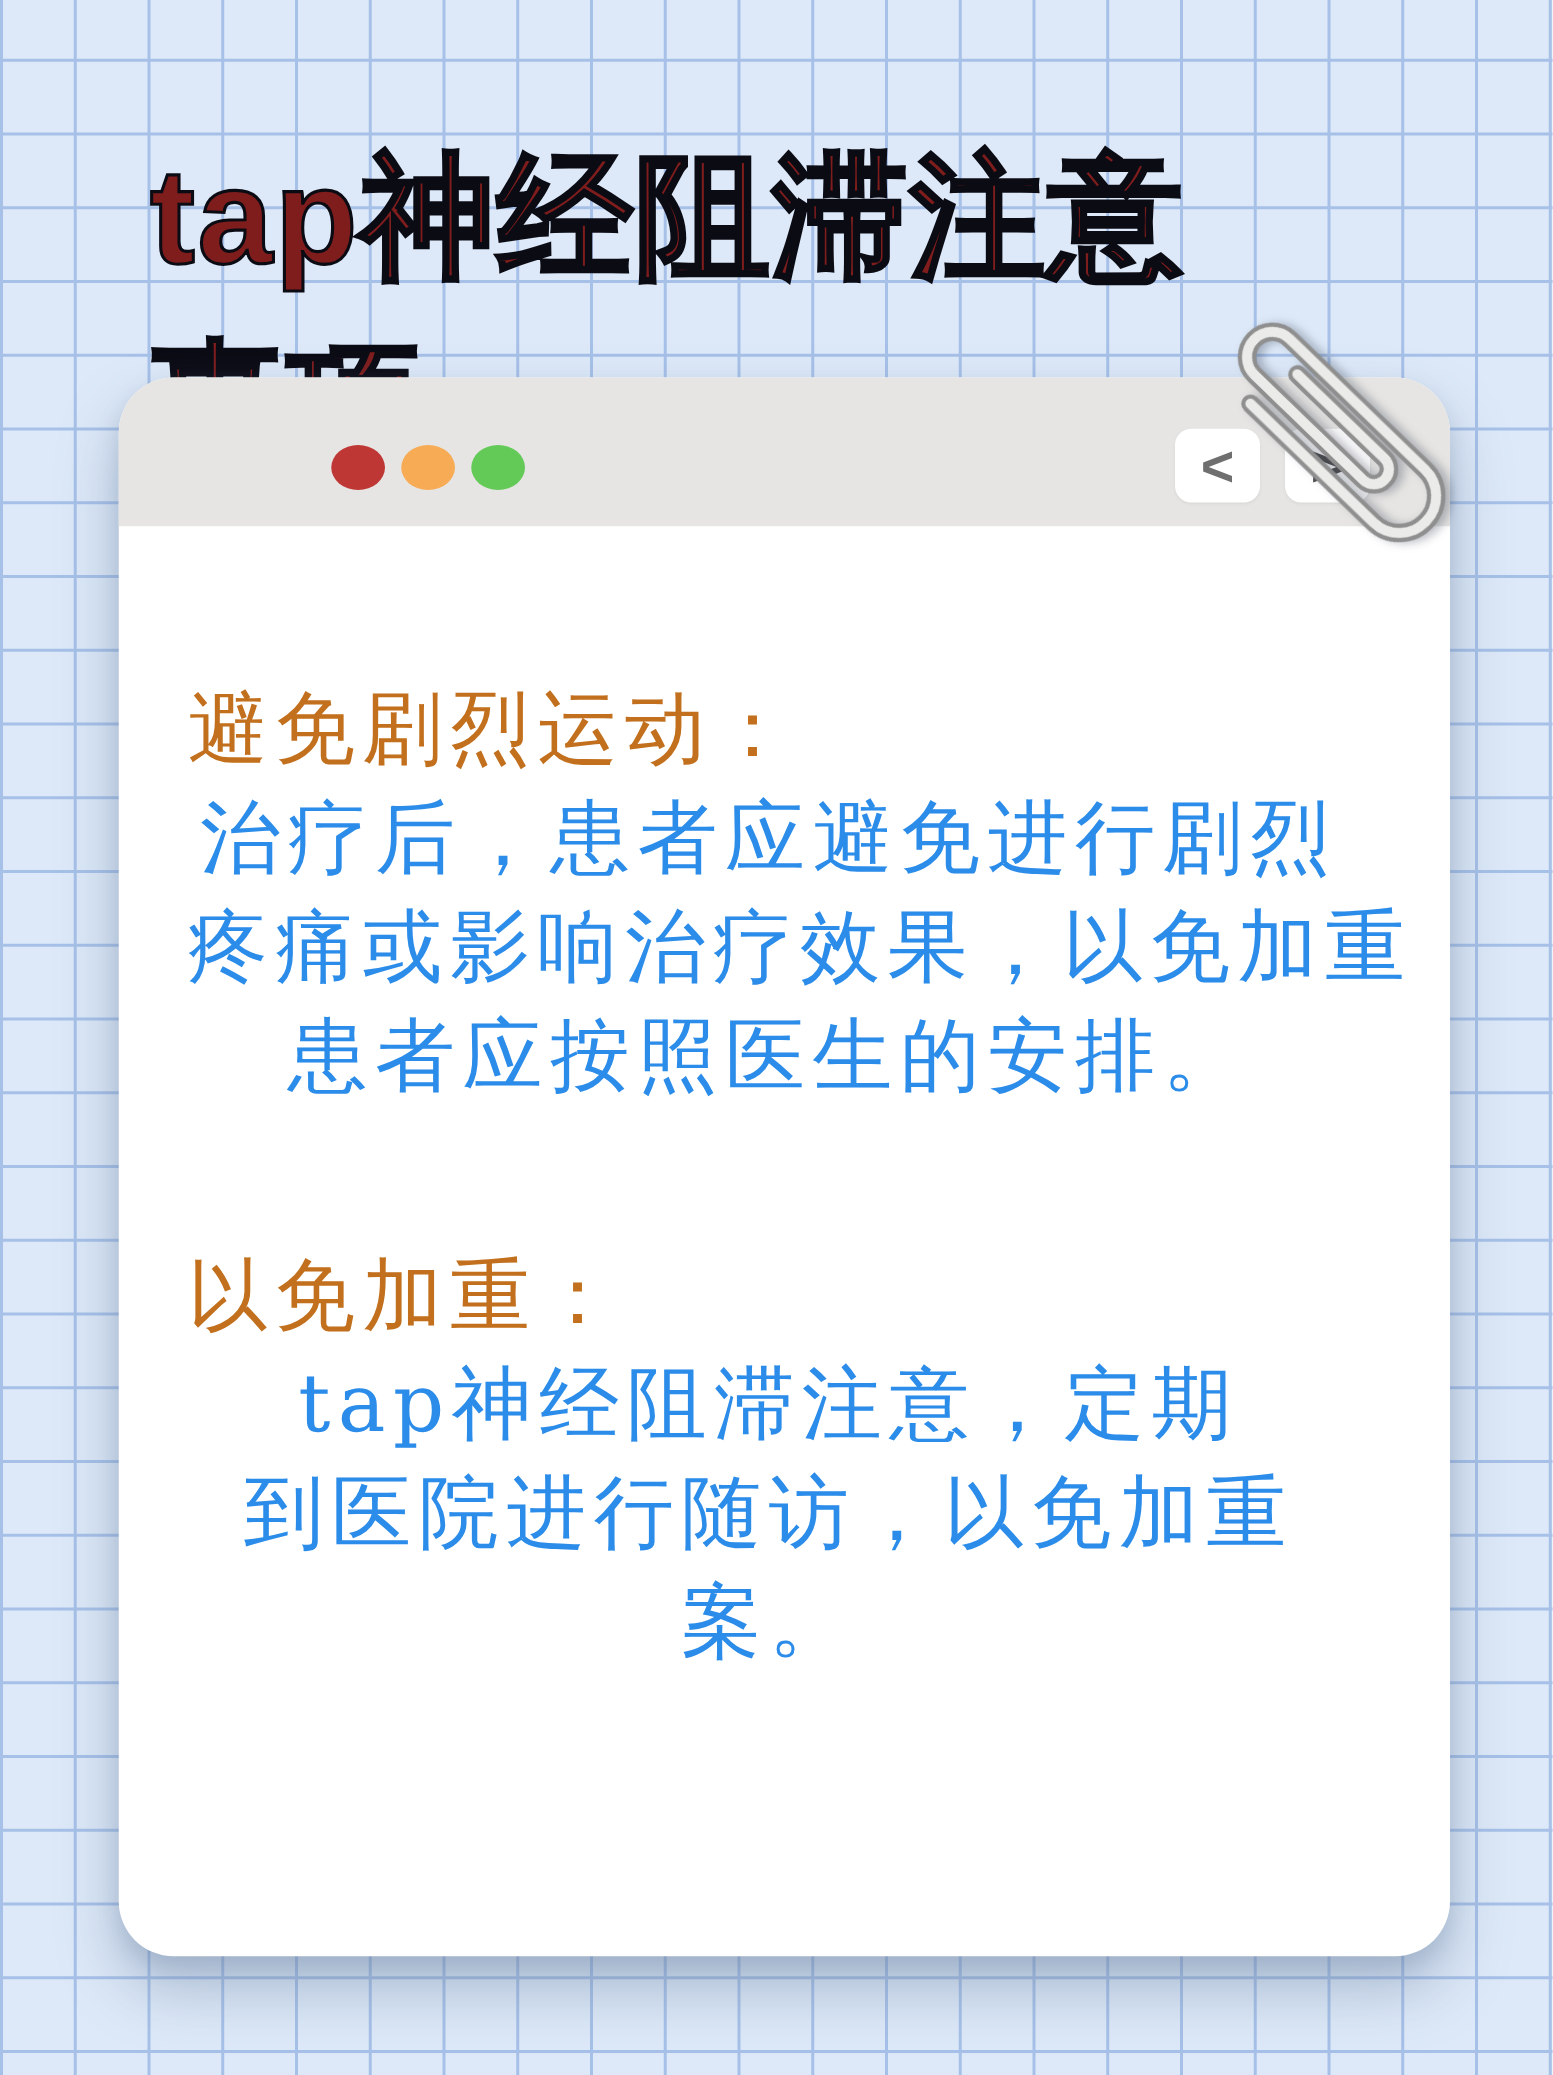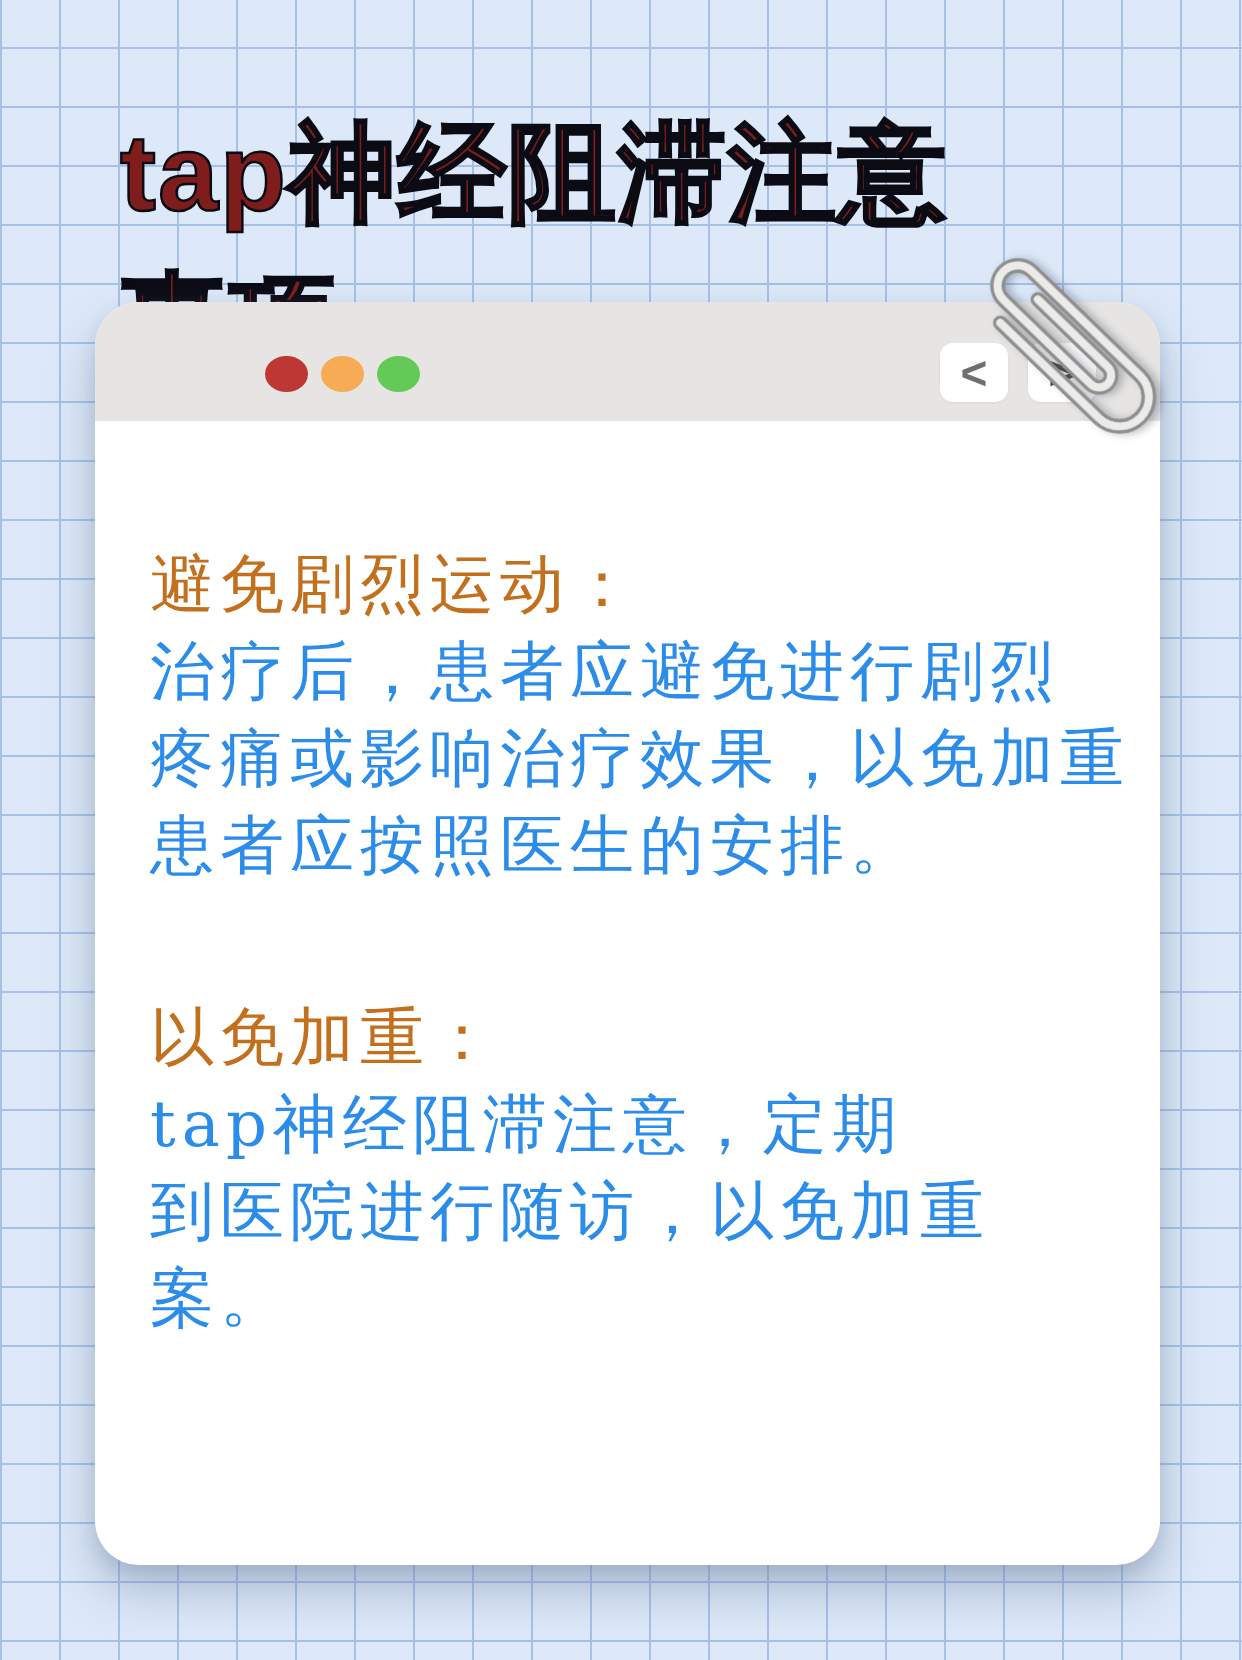--- a/index.html
+++ b/index.html
@@ -49,21 +49,21 @@
   .nav-btn.fwd{left:933px;color:#4a4a4a;}
 
   
   .content{
     position:absolute;left:23px;top:239px;width:930px;
     font-family:"DejaVu Serif","Liberation Serif",serif;
     font-size:64px;line-height:87px;letter-spacing:6px;margin-left:32px;
   }
   .section{margin:0 0 105px 0;}
   .section-heading{color:#c2701d;height:87px;}
-  .body-line{color:#2b8ce9;height:87px;white-space:nowrap;}
+  .body-line{color:#2b8ce9;height:87px;white-space:nowrap;text-align:center;}
 
   
   .paperclip{
     position:absolute;left:1012px;top:212px;width:124px;height:282px;
     transform:rotate(-46deg);
     filter:drop-shadow(3px 4px 4px rgba(60,70,90,.35));
   }
 </style>
 </head>
 <body>

